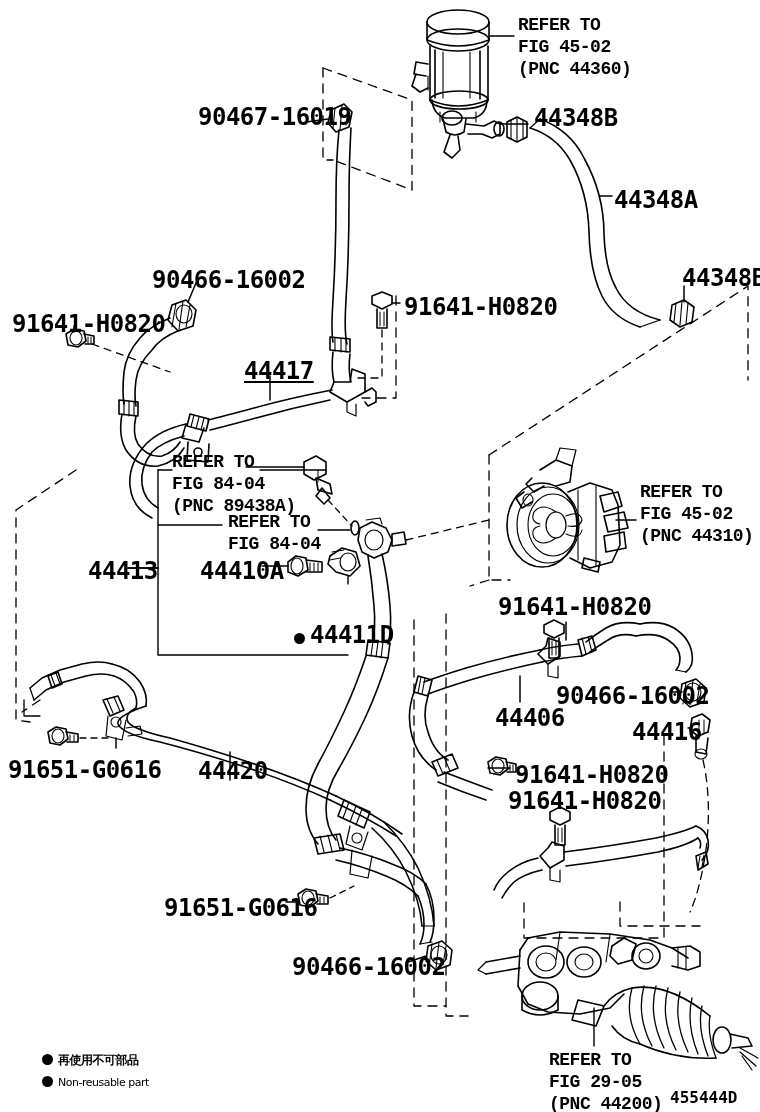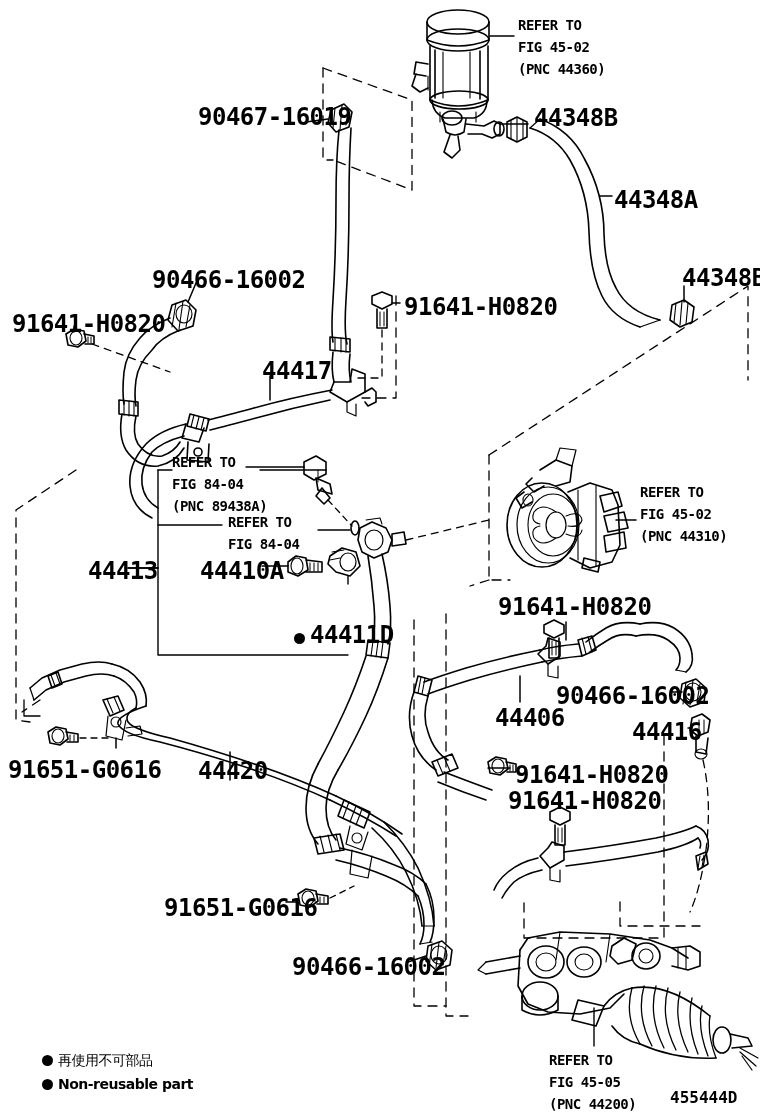--- a/index.html
+++ b/index.html
@@ -3,23 +3,23 @@
 <meta charset="utf-8">
 <style>
   html,body{margin:0;padding:0;background:#ffffff;}
   body{width:760px;height:1112px;position:relative;overflow:hidden;
        font-family:"DejaVu Sans Mono","Liberation Mono",monospace;color:#000;}
   #stage{position:absolute;left:0;top:0;width:760px;height:1112px;}
   svg#art{position:absolute;left:0;top:0;width:760px;height:1112px;}
   .lbl{position:absolute;white-space:nowrap;font-family:"DejaVu Sans Mono","Liberation Mono",monospace;
        font-weight:700;color:#000;letter-spacing:-0.5px;}
   .lbl.big{font-size:24px;}
-  .lbl.ref{font-size:14px;line-height:22px;}
-  .lbl.legend{font-size:14px;font-family:"DejaVu Sans","Liberation Sans",sans-serif;font-weight:700;}
-  .lbl.legend-jp{font-size:14px;font-family:"DejaVu Sans","Liberation Sans",sans-serif;font-weight:400;}
+  .lbl.ref{font-size:18px;line-height:22px;font-family:Liberation Mono, monospace;}
+  .lbl.legend{font-size:11px;font-family:"DejaVu Sans","Liberation Sans",sans-serif;font-weight:400;}
+  .lbl.legend-jp{font-size:12px;font-family:"DejaVu Sans","Liberation Sans",sans-serif;font-weight:700;}
   .lbl.figid{font-size:16px;font-weight:700;letter-spacing:0px;}
   .dot{display:inline-block;width:11px;height:11px;border-radius:50%;background:#000;
        vertical-align:-1px;margin-right:5px;}
 </style>
 </head>
 <body>
 
 <div id="stage">
 
 <svg id="art" viewBox="0 0 760 1112" xmlns="http://www.w3.org/2000/svg">
@@ -468,21 +468,21 @@
   </g>
 </svg>
 
 <div class="lbl big" style="left:198px;top:103px;"><span>90467-16019</span></div>
 <div class="lbl big" style="left:534px;top:104px;"><span>44348B</span></div>
 <div class="lbl big" style="left:614px;top:186px;"><span>44348A</span></div>
 <div class="lbl big" style="left:682px;top:264px;"><span>44348B</span></div>
 <div class="lbl big" style="left:152px;top:266px;"><span>90466-16002</span></div>
 <div class="lbl big" style="left:12px;top:310px;"><span>91641-H0820</span></div>
 <div class="lbl big" style="left:404px;top:293px;"><span>91641-H0820</span></div>
-<div class="lbl big" style="left:262px;top:357px;"><span>44417</span></div>
+<div class="lbl big" style="left:244px;top:357px;text-decoration:underline;"><span>44417</span></div>
 <div class="lbl big" style="left:88px;top:557px;"><span>44413</span></div>
 <div class="lbl big" style="left:200px;top:557px;"><span>44410A</span></div>
 <div class="lbl big" style="left:294px;top:585px;margin-top:36px;"><span class="dot"></span><span>44411D</span></div>
 <div class="lbl big" style="left:498px;top:593px;"><span>91641-H0820</span></div>
 <div class="lbl big" style="left:556px;top:682px;"><span>90466-16002</span></div>
 <div class="lbl big" style="left:495px;top:704px;"><span>44406</span></div>
 <div class="lbl big" style="left:632px;top:718px;"><span>44416</span></div>
 <div class="lbl big" style="left:515px;top:761px;"><span>91641-H0820</span></div>
 <div class="lbl big" style="left:508px;top:787px;"><span>91641-H0820</span></div>
 <div class="lbl big" style="left:8px;top:756px;"><span>91651-G0616</span></div>
@@ -508,21 +508,21 @@
 </div>
 
 <div class="lbl ref" style="left:640px;top:481px;">
   <div>REFER TO</div>
   <div>FIG 45-02</div>
   <div>(PNC 44310)</div>
 </div>
 
 <div class="lbl ref" style="left:549px;top:1049px;">
   <div>REFER TO</div>
-  <div>FIG 45-05</div>
+  <div>FIG 29-05</div>
   <div>(PNC 44200)</div>
 </div>
 
 <div class="lbl legend-jp" style="left:42px;top:1052px;">
   <span class="dot"></span><span>再使用不可部品</span>
 </div>
 <div class="lbl legend" style="left:42px;top:1076px;">
   <span class="dot"></span><span>Non-reusable part</span>
 </div>
 

